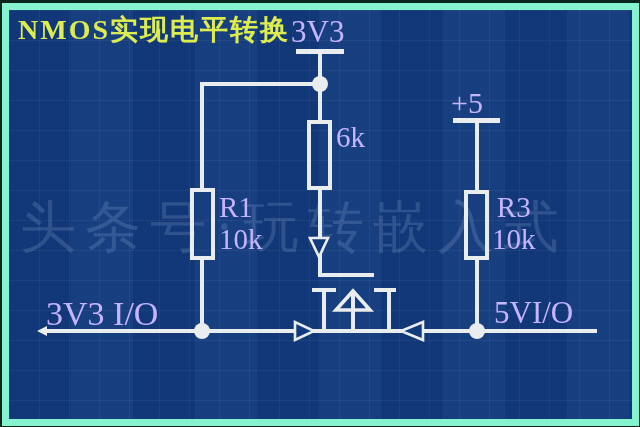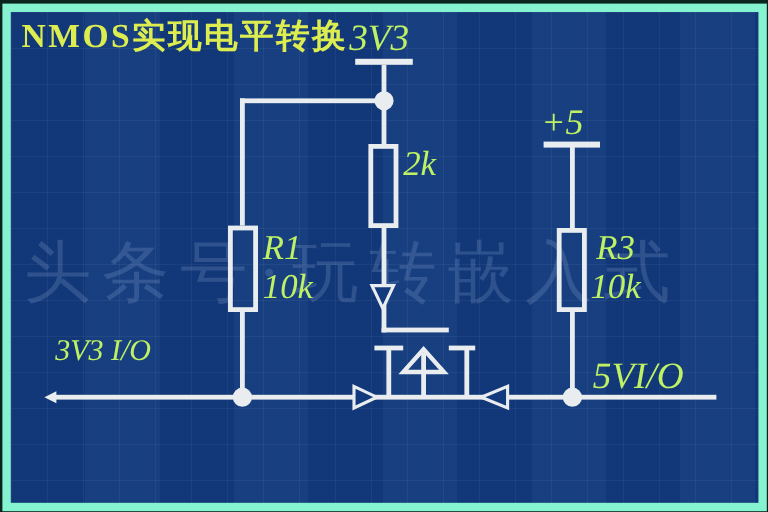--- a/index.html
+++ b/index.html
@@ -7,21 +7,21 @@
          background:#0b241c;font-family:"Liberation Serif","DejaVu Serif",serif;}
   #frame{position:absolute;left:2px;top:3px;right:1px;bottom:1px;background:#85f2d0;}
   #field{position:absolute;left:9px;top:10px;right:8px;bottom:8px;background:#123a7c;
          background-image:
            repeating-linear-gradient(90deg, rgba(10,24,70,.07) 0 62px, rgba(255,255,255,.025) 62px 124px),
            repeating-linear-gradient(to right, rgba(255,255,255,.05) 0 1px, transparent 1px 30px),
            repeating-linear-gradient(to bottom, rgba(255,255,255,.05) 0 1px, transparent 1px 30px);}
   .w{position:absolute;background:#e9edf0;z-index:4;}
   .dot{position:absolute;width:16px;height:16px;border-radius:50%;background:#e9edf0;z-index:5;}
   .res{position:absolute;border:4px solid #e9edf0;box-sizing:border-box;background:transparent;z-index:4;}
-  .lbl{position:absolute;color:#bef264;z-index:6;white-space:nowrap;line-height:1;font-style:italic;}
+  .lbl{position:absolute;color:#c4b5fd;z-index:6;white-space:nowrap;line-height:1;}
   .pair{line-height:1.12;}
   .pair span{display:block;}
   #title{position:absolute;left:18px;top:11px;font-size:28px;font-weight:bold;
          color:#dded50;letter-spacing:2px;z-index:7;white-space:nowrap;}
   #watermark{position:absolute;left:20px;top:190px;font-size:56px;letter-spacing:9px;
              color:#a5bce4;opacity:.20;z-index:2;white-space:nowrap;
              font-family:"Liberation Serif","DejaVu Serif",serif;}
   svg.overlay{position:absolute;left:0;top:0;z-index:5;}
 </style>
 </head>
@@ -81,22 +81,22 @@
   </svg>
 
   <div class="lbl" style="left:291px;top:16px;font-size:31px;">3V3</div>
   <div class="lbl" style="left:451px;top:88px;font-size:30px;">+5</div>
 
   <div class="lbl pair" style="left:219px;top:191px;font-size:29px;">
     <span>R1</span>
     <span>10k</span>
   </div>
   <div class="lbl pair" style="left:336px;top:121px;font-size:29px;">
-    <span>2k</span>
+    <span>6k</span>
   </div>
   <div class="lbl pair" style="left:492px;top:191px;font-size:29px;text-align:center;">
     <span>R3</span>
     <span>10k</span>
   </div>
 
-  <div class="lbl" style="left:46px;top:280px;font-size:25px;">3V3 I/O</div>
+  <div class="lbl" style="left:46px;top:297px;font-size:34px;">3V3 I/O</div>
   <div class="lbl" style="left:494px;top:297px;font-size:31px;">5VI/O</div>
 </div>
 
 </body></html>

